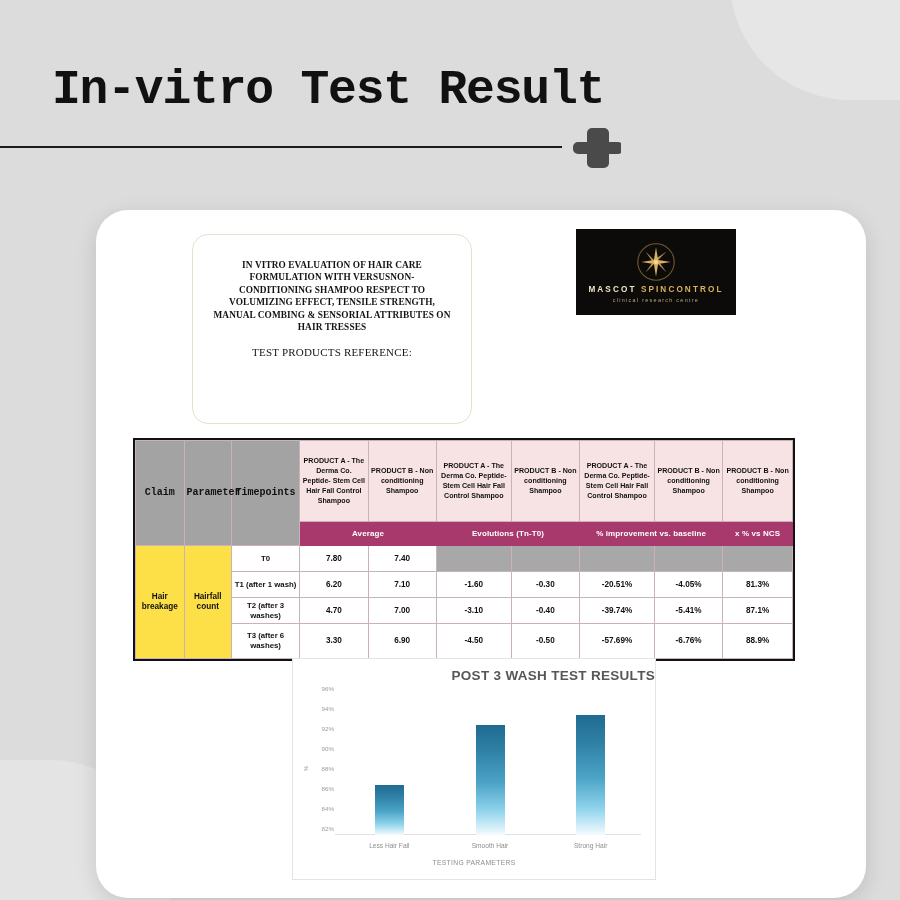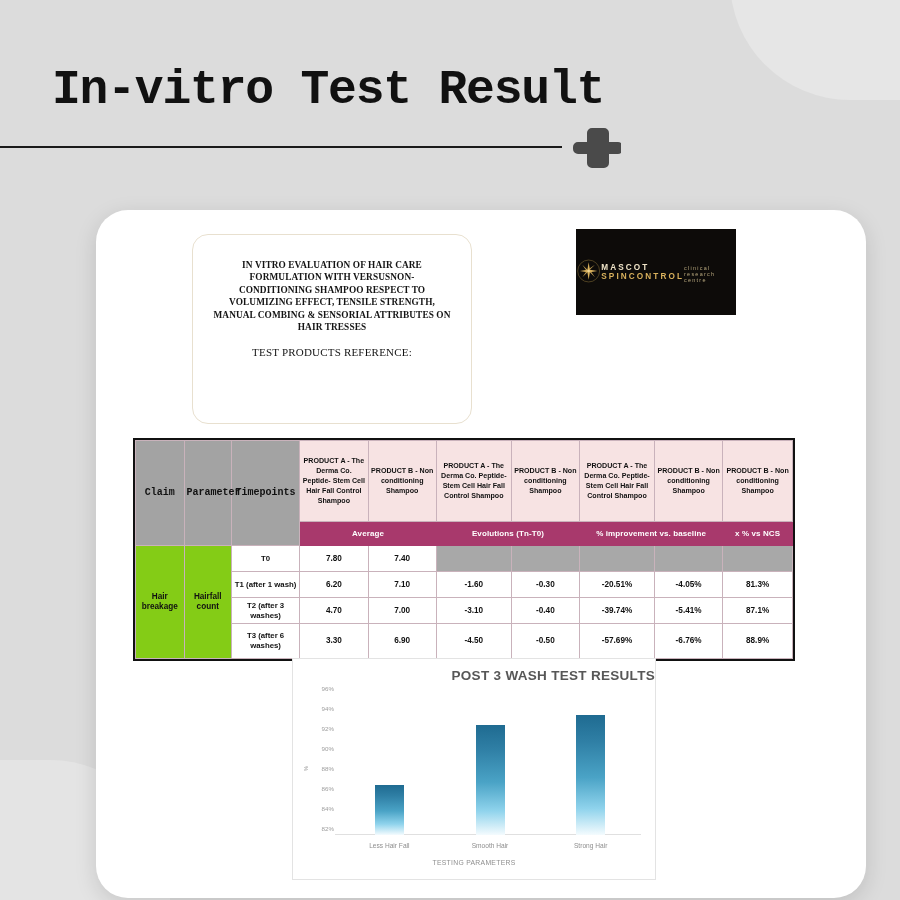--- a/index.html
+++ b/index.html
@@ -65,21 +65,21 @@
     font-size:8.3px;line-height:11px;color:#c8754a;
   }
   .ref-list li .bullet{
     position:absolute;left:8px;top:2.5px;width:4px;height:4px;
     border-radius:50%;background:#cf7b4a;
   }
 
   
   .logo-box{
     position:absolute;left:480px;top:19px;width:160px;height:86px;
-    background:#0d0b09;display:flex;flex-direction:row;
+    background:#0d0b09;display:flex;flex-direction:column;
     align-items:center;justify-content:center;
   }
   .logo-mark{width:42px;height:42px;margin-bottom:2px;}
   .logo-name{
     font-size:8.2px;letter-spacing:2.1px;color:#efe4c8;font-weight:bold;
   }
   .logo-name .gold{color:#d9b15c;}
   .logo-sub{
     font-size:5.4px;letter-spacing:1.3px;color:#b8a87e;margin-top:3px;
   }
@@ -99,21 +99,21 @@
   }
   th.prodhead{
     background:#f7e3e3;height:76px;font-size:7.1px;
     padding:4px 3px;vertical-align:top;line-height:12.2px;
     text-align:justify;text-align-last:center;font-weight:bold;
   }
   th.stub{
     background:#a3a3a3;font-size:10px;vertical-align:middle;font-family:Liberation Mono, monospace;
   }
   td.stub-body{
-    background:#84cc16;font-size:8.2px;vertical-align:middle;
+    background:#fde047;font-size:8.2px;vertical-align:middle;
   }
   tr.bandrow td{
     background:#a8396c;color:#fff;font-size:8px;height:19px;
     border-color:#a8396c;letter-spacing:.1px;
   }
   td.val{background:#fff;font-size:8.2px;height:21px;}
   td.blank{background:#a8a8a8;border-color:#9b9b9b;}
   td.tp{font-size:7.8px;line-height:9.4px;}
 
   

